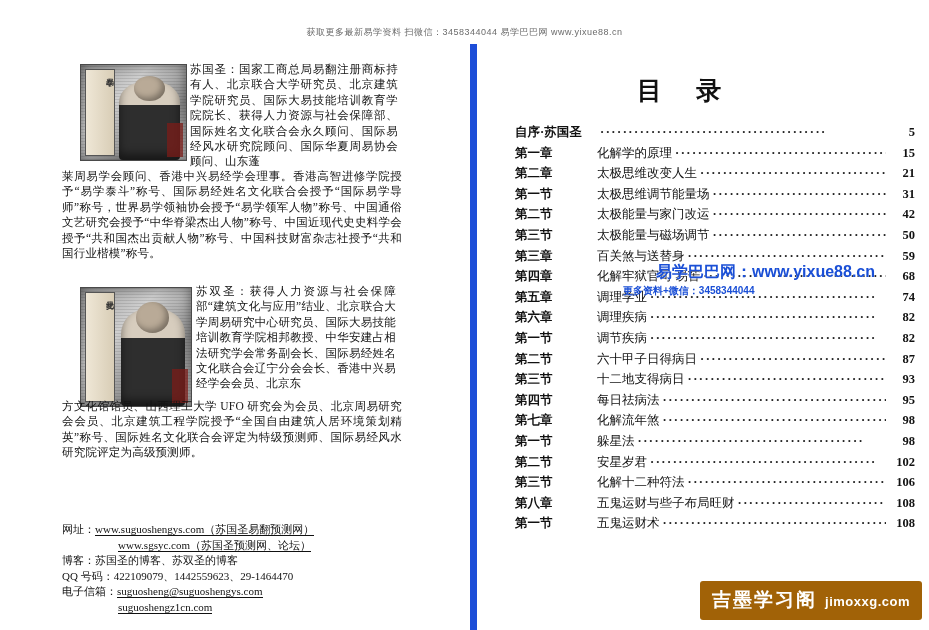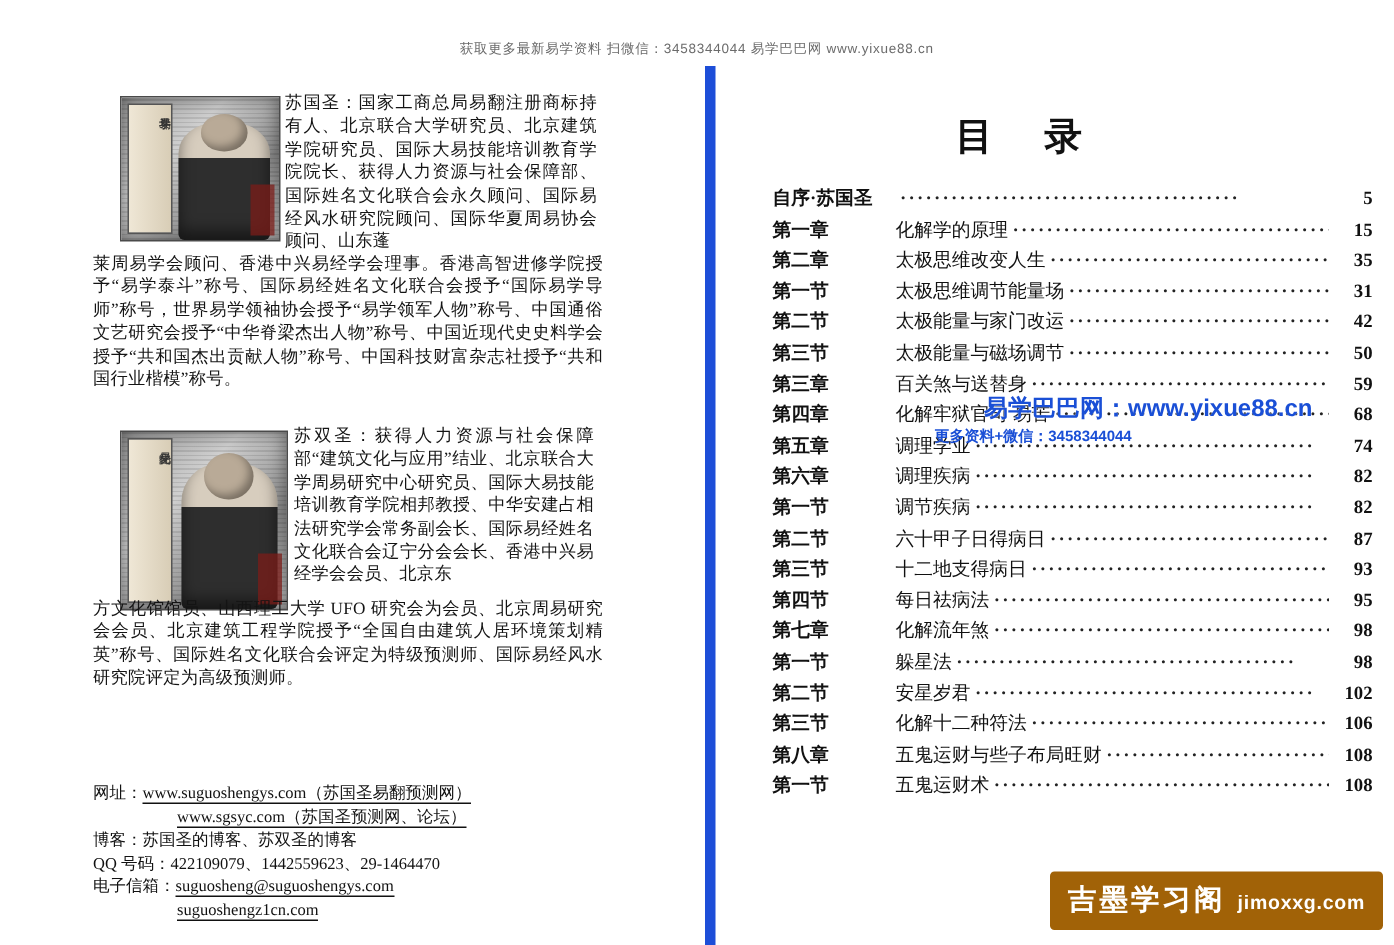--- a/index.html
+++ b/index.html
@@ -214,21 +214,21 @@
         <div class="toc-row">
           <span class="chap">第一章</span>
           <span class="ttl">化解学的原理</span>
           <span class="dots">········································</span>
           <span class="pg">15</span>
         </div>
         <div class="toc-row">
           <span class="chap">第二章</span>
           <span class="ttl">太极思维改变人生</span>
           <span class="dots">········································</span>
-          <span class="pg">35</span>
+          <span class="pg">21</span>
         </div>
         <div class="toc-row">
           <span class="chap">第一节</span>
           <span class="ttl">太极思维调节能量场</span>
           <span class="dots">········································</span>
           <span class="pg">31</span>
         </div>
         <div class="toc-row">
           <span class="chap">第二节</span>
           <span class="ttl">太极能量与家门改运</span>

